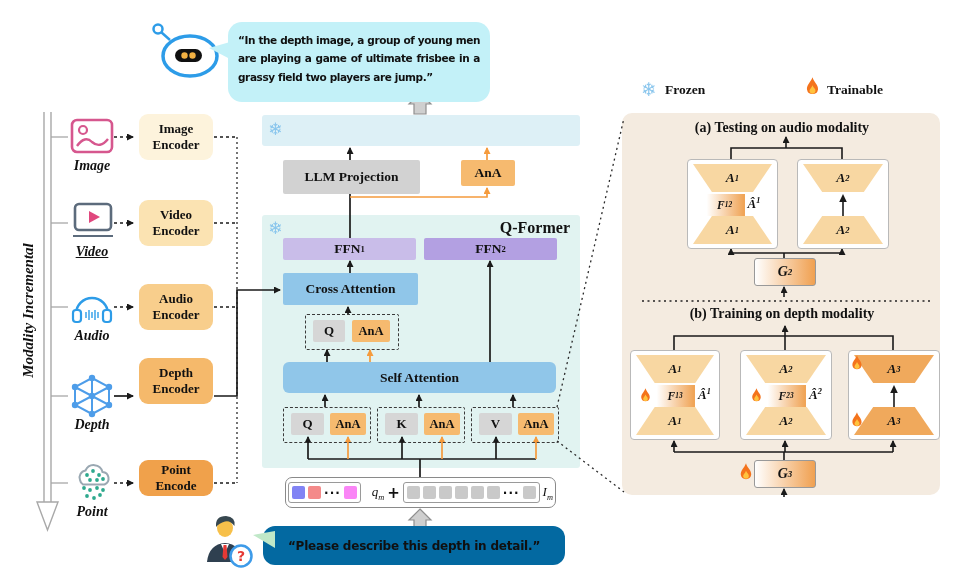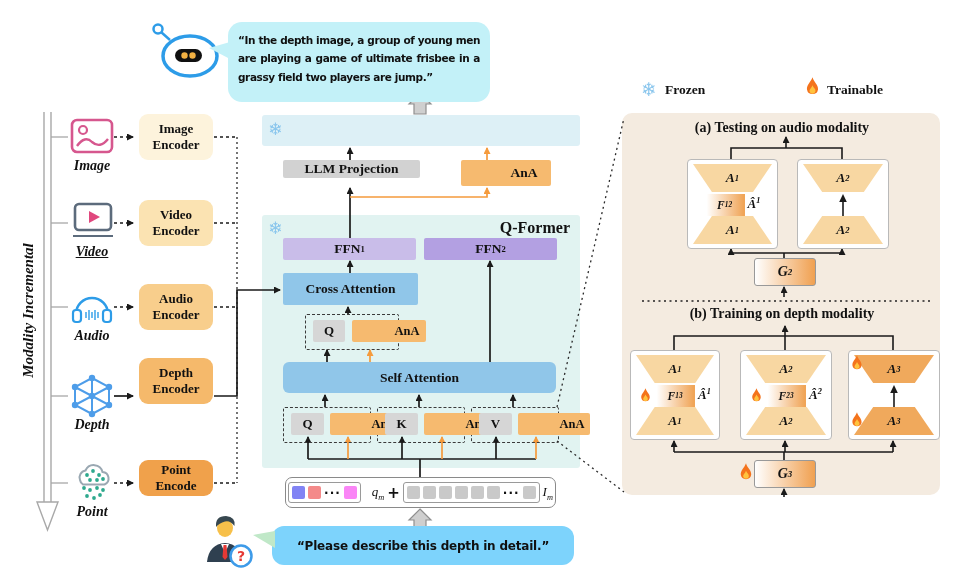--- a/index.html
+++ b/index.html
@@ -7,21 +7,21 @@
          font-family:"Liberation Serif","DejaVu Serif",serif;color:#111;}
   .abs{position:absolute;}
   .bg{z-index:1;}
   .fg{z-index:10;}
   svg.overlay{position:absolute;left:0;top:0;z-index:5;pointer-events:none;}
   .box{display:flex;align-items:center;justify-content:center;font-weight:bold;text-align:center;}
   .enc{font-size:13px;line-height:1.2;border-radius:9px;z-index:10;}
   .modlabel{font-style:italic;font-weight:bold;font-size:14px;text-align:center;z-index:10;}
   .dashedbox{border:1.6px dashed #3a3a3a;border-radius:2px;z-index:9;}
   .graychip{background:#D6D6D6;font-size:13px;}
-  .anachip{background:#F6BA6F;font-size:12.5px;padding-left:36px;}
+  .anachip{background:#F6BA6F;font-size:12.5px;}
   .attn{background:#90C6E9;font-size:13.5px;}
   .ffn1{background:#C9BDE9;font-size:13.5px;}
   .ffn2{background:#B3A0E2;font-size:13.5px;}
   .bubble{border-radius:14px;z-index:10;font-family:"DejaVu Sans","Liberation Sans",sans-serif;font-weight:bold;color:#101010;}
   .tail{width:0;height:0;z-index:11;}
   .snow{color:#8AC6ED;font-size:17px;line-height:1;z-index:10;font-family:"DejaVu Sans",sans-serif;}
   .module{position:absolute;background:#fff;border:1.3px solid #b9b9b9;border-radius:4px;z-index:10;}
   .trap{position:absolute;left:5px;right:5px;height:28px;display:flex;align-items:center;justify-content:center;
         font-style:italic;font-weight:bold;font-size:13.5px;}
   .trap-top{top:4px;clip-path:polygon(0 0,100% 0,76% 100%,24% 100%);}
@@ -218,21 +218,21 @@
         <rect x="27" y="29" width="27" height="13" rx="6.5" fill="#101010"></rect>
         <circle cx="36.5" cy="35.5" r="3.2" fill="#F2B143"></circle>
         <circle cx="44.5" cy="35.5" r="3.2" fill="#F2B143"></circle>
       </svg>
   </div>
   <div class="abs tail" style="left:209px;top:42px;border-top:6px solid transparent;border-bottom:11px solid transparent;border-right:21px solid #C3F1F8;"></div>
   <div class="abs bubble" style="left:228px;top:22px;width:262px;height:80px;background:#C3F1F8;padding:9px 10px;box-sizing:border-box;
               font-size:10.5px;letter-spacing:-0.4px;line-height:1.75;text-align:justify;">“In the depth image, a group of young men are playing a game of ultimate frisbee in a grassy field two players are jump.”</div>
 
   <div class="abs snow fg" style="left:268px;top:121px;">❄</div>
-  <div class="abs box fg" style="left:283px;top:160px;width:137px;height:18px;background:#D2D2D2;font-size:13.5px;border-radius:2px;">LLM Projection</div>
+  <div class="abs box fg" style="left:283px;top:160px;width:137px;height:34px;background:#D2D2D2;font-size:13.5px;border-radius:2px;">LLM Projection</div>
   <div class="abs box fg anachip" style="left:461px;top:160px;width:54px;height:26px;border-radius:2px;font-size:13.5px;">AnA</div>
 
   <div class="abs snow fg" style="left:268px;top:220px;">❄</div>
   <div class="abs fg" style="left:430px;top:219px;width:140px;text-align:right;font-weight:bold;font-size:16px;">Q-Former</div>
   <div class="abs box fg ffn1" style="left:283px;top:238px;width:133px;height:22px;border-radius:2px;">FFN<sub>1</sub></div>
   <div class="abs box fg ffn2" style="left:424px;top:238px;width:133px;height:22px;border-radius:2px;">FFN<sub>2</sub></div>
   <div class="abs box fg attn" style="left:283px;top:273px;width:135px;height:32px;border-radius:2px;">Cross Attention</div>
 
   <div class="abs dashedbox fg" style="left:305px;top:314px;width:92px;height:34px;"></div>
   <div class="abs box fg graychip" style="left:313px;top:320px;width:32px;height:22px;border-radius:2px;">Q</div>
@@ -278,21 +278,21 @@
       <path d="M10 50 Q12 32 28 31 Q44 32 46 50 Z" fill="#2F4050"></path>
       <path d="M24 32 L28 41 L32 32 Z" fill="#fff"></path>
       <path d="M26.5 33 L29.5 33 L30.5 45 L28 48 L25.5 45 Z" fill="#E53935"></path>
       <ellipse cx="28" cy="16" rx="8" ry="9" fill="#F7C04A"></ellipse>
       <path d="M19 15 Q18 4 29 4 Q39 5 37.5 14 Q33 8 28 9.5 Q22 11 19 15 Z" fill="#37474F"></path>
       <circle cx="44" cy="44" r="10.5" fill="#fff" stroke="#3D9BE9" stroke-width="2.5"></circle>
       <text x="44" y="49" font-size="14" font-weight="bold" fill="#E53935" text-anchor="middle" font-family="'DejaVu Sans',sans-serif">?</text>
     </svg>
   </div>
   <div class="abs tail" style="left:253px;top:531px;border-top:4px solid transparent;border-bottom:13px solid transparent;border-right:22px solid #C0E8C8;"></div>
-  <div class="abs bubble box" style="left:272px;top:526px;width:302px;height:39px;background:#7dd3fc;border-radius:12px;font-size:12px;letter-spacing:-0.2px;">“Please describe this depth in detail.”</div>
+  <div class="abs bubble box" style="left:263px;top:526px;width:302px;height:39px;background:#0369a1;border-radius:12px;font-size:12px;letter-spacing:-0.2px;">“Please describe this depth in detail.”</div>
 
   <div class="abs snow fg" style="left:641px;top:80px;font-size:19px;">❄</div>
   <div class="abs fg" style="left:665px;top:82px;font-weight:bold;font-size:13.5px;">Frozen</div>
   <div class="abs fg" style="left:804px;top:76px;">
     <svg width="17" height="21" viewBox="0 0 20 24">
         <path d="M10 1 C 11.5 7 17 9.5 16.5 15.5 A 6.6 6.6 0 0 1 3.5 15.5 C 3 10 7.5 7.5 10 1 Z" fill="#F4731C"></path>
         <path d="M10 10.5 C 11 13.5 13.8 14.6 13.6 17.6 A 3.7 3.7 0 0 1 6.4 17.6 C 6.3 14.8 9 13.8 10 10.5 Z" fill="#FFC33E"></path>
       </svg>
   </div>
   <div class="abs fg" style="left:827px;top:82px;font-weight:bold;font-size:13.5px;">Trainable</div>

